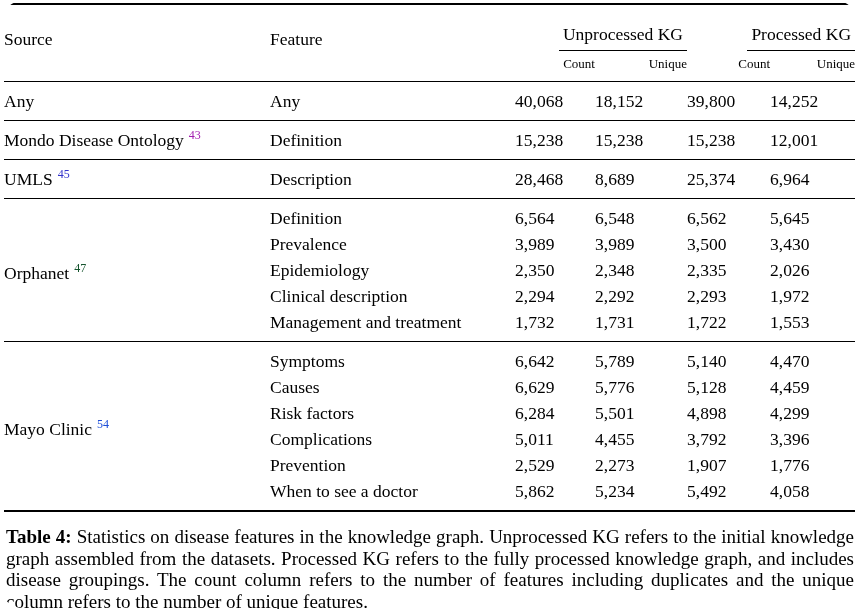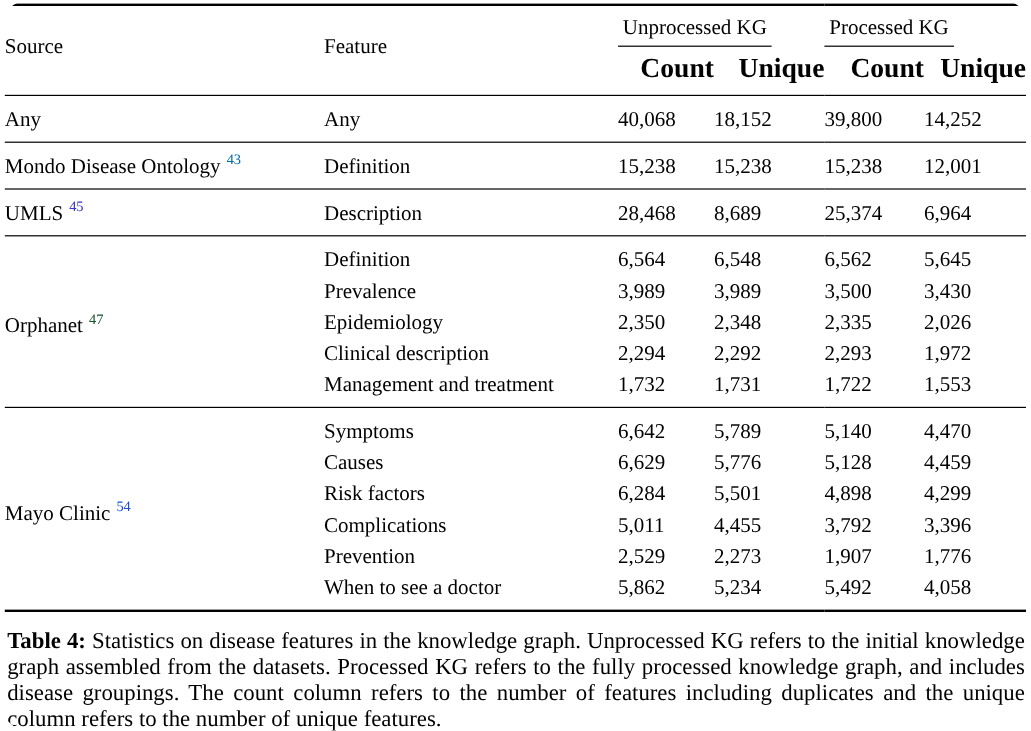--- a/index.html
+++ b/index.html
@@ -35,34 +35,33 @@
 
   thead { border-bottom: 1px solid #000; }
   thead th { font-weight: normal; padding: 0; }
   th.head-label {
     text-align: left;
     vertical-align: middle;
     font-size: 17.5px;
     padding-bottom: 8px;
   }
   th.group {
-    text-align: left;
+    text-align: right;
     vertical-align: top;
-    padding-top: 7px;
+    padding-top: 19px;
   }
   th.group .cmid {
     display: inline-block;
     border-bottom: 1px solid #000;
     padding: 0 4px 5px 4px;
   }
   th.sub {
     text-align: right;
     padding: 5px 0 9px 0;
-    font-size: 23px;
-    font-weight: bold;
+    font-size: 13px;
   }
 
   tbody.section + tbody.section { border-top: 1px solid #000; }
   td {
     padding: 0;
     line-height: 26px;
     vertical-align: middle;
     white-space: nowrap;
     overflow: hidden;
   }
@@ -126,21 +125,21 @@
           <td class="src" rowspan="1"><span>Any</span></td>
           <td class="feat">Any</td>
           <td class="num">40,068</td>
           <td class="num">18,152</td>
           <td class="num">39,800</td>
           <td class="num">14,252</td>
         </tr>
       </tbody>
       <tbody class="section">
         <tr>
-          <td class="src" rowspan="1"><span>Mondo Disease Ontology</span><sup class="cite" style="color: #0369a1; margin-top: 16px;">43</sup></td>
+          <td class="src" rowspan="1"><span>Mondo Disease Ontology</span><sup class="cite" style="color: #a21caf; margin-top: 16px;">43</sup></td>
           <td class="feat">Definition</td>
           <td class="num">15,238</td>
           <td class="num">15,238</td>
           <td class="num">15,238</td>
           <td class="num">12,001</td>
         </tr>
       </tbody>
       <tbody class="section">
         <tr>
           <td class="src" rowspan="1"><span>UMLS</span><sup class="cite" style="color: rgb(51, 51, 204); margin-top: 24px;">45</sup></td>

